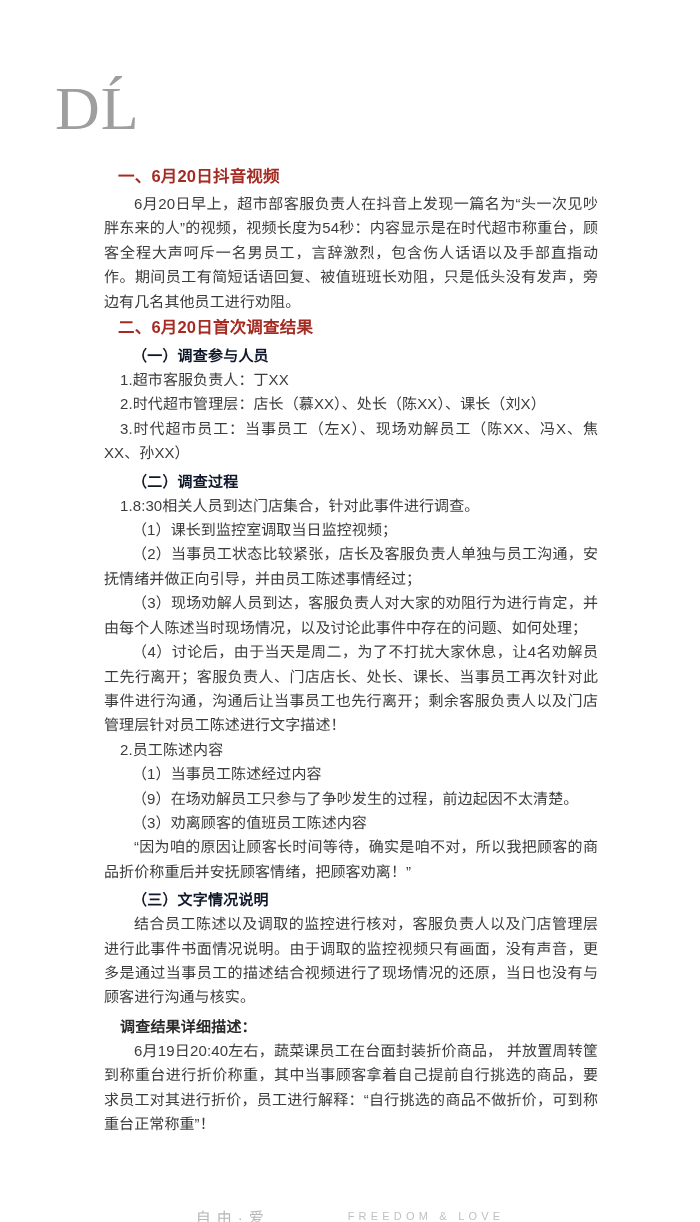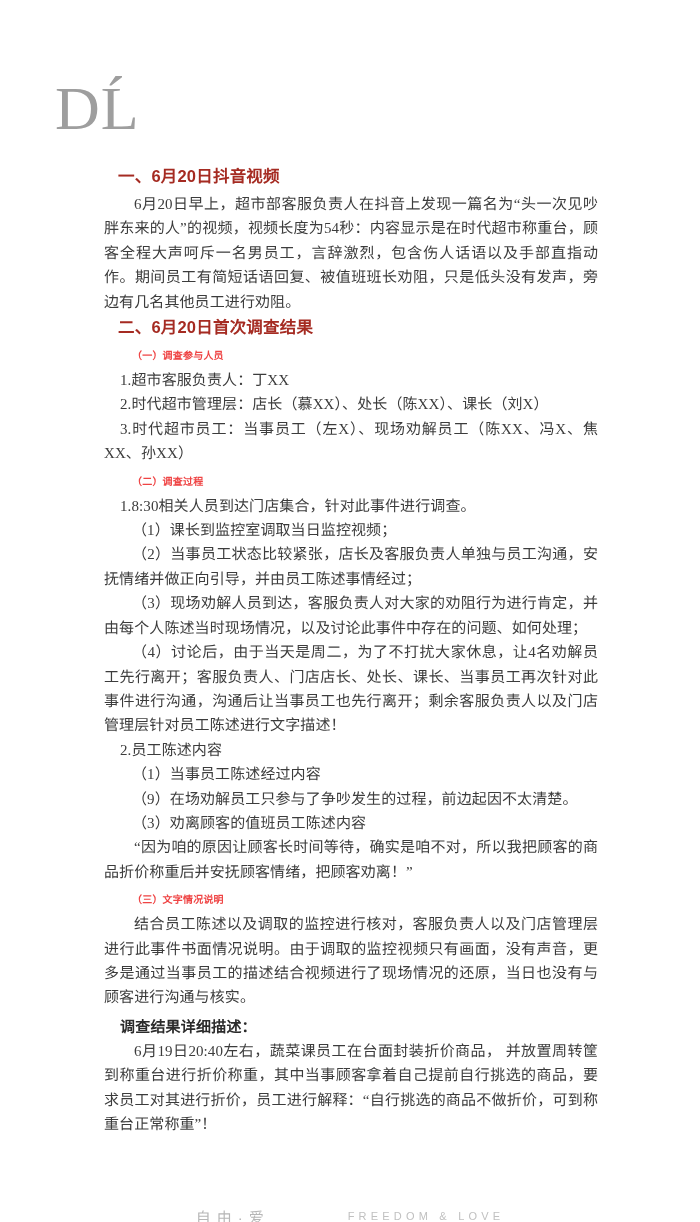--- a/index.html
+++ b/index.html
@@ -57,23 +57,23 @@
     font-weight: bold;
     font-size: 16.5px;
     line-height: 26px;
     margin: 0 0 3px 0;
     text-indent: 14px;
     letter-spacing: 0.2px;
   }
   .h-section.second {
   }
   .h-sub {
-    color: #ef4444;
+    color: #0f172a;
     font-weight: bold;
-    font-size: 10px;
+    font-size: 15px;
     line-height: 25px;
     margin: 3px 0 0 0;
     text-indent: 28px;
     letter-spacing: 0.2px;
   }
   .h-bold-inline {
     color: #2b2b2b;
     font-weight: bold;
     font-size: 15px;
     line-height: 25px;
@@ -84,21 +84,20 @@
 
   
   p.body {
     font-size: 15px;
     line-height: 24.4px;
     margin: 0;
     color: #3c3c3c;
     text-align: justify;
     text-justify: inter-ideograph;
     letter-spacing: 0.1px;
-    font-family: Liberation Serif, serif;
   }
   p.indent2 {            
     text-indent: 30px;
   }
   p.indent1 {            
     text-indent: 16px;
   }
   p.indentparen {        
     text-indent: 28px;
   }

